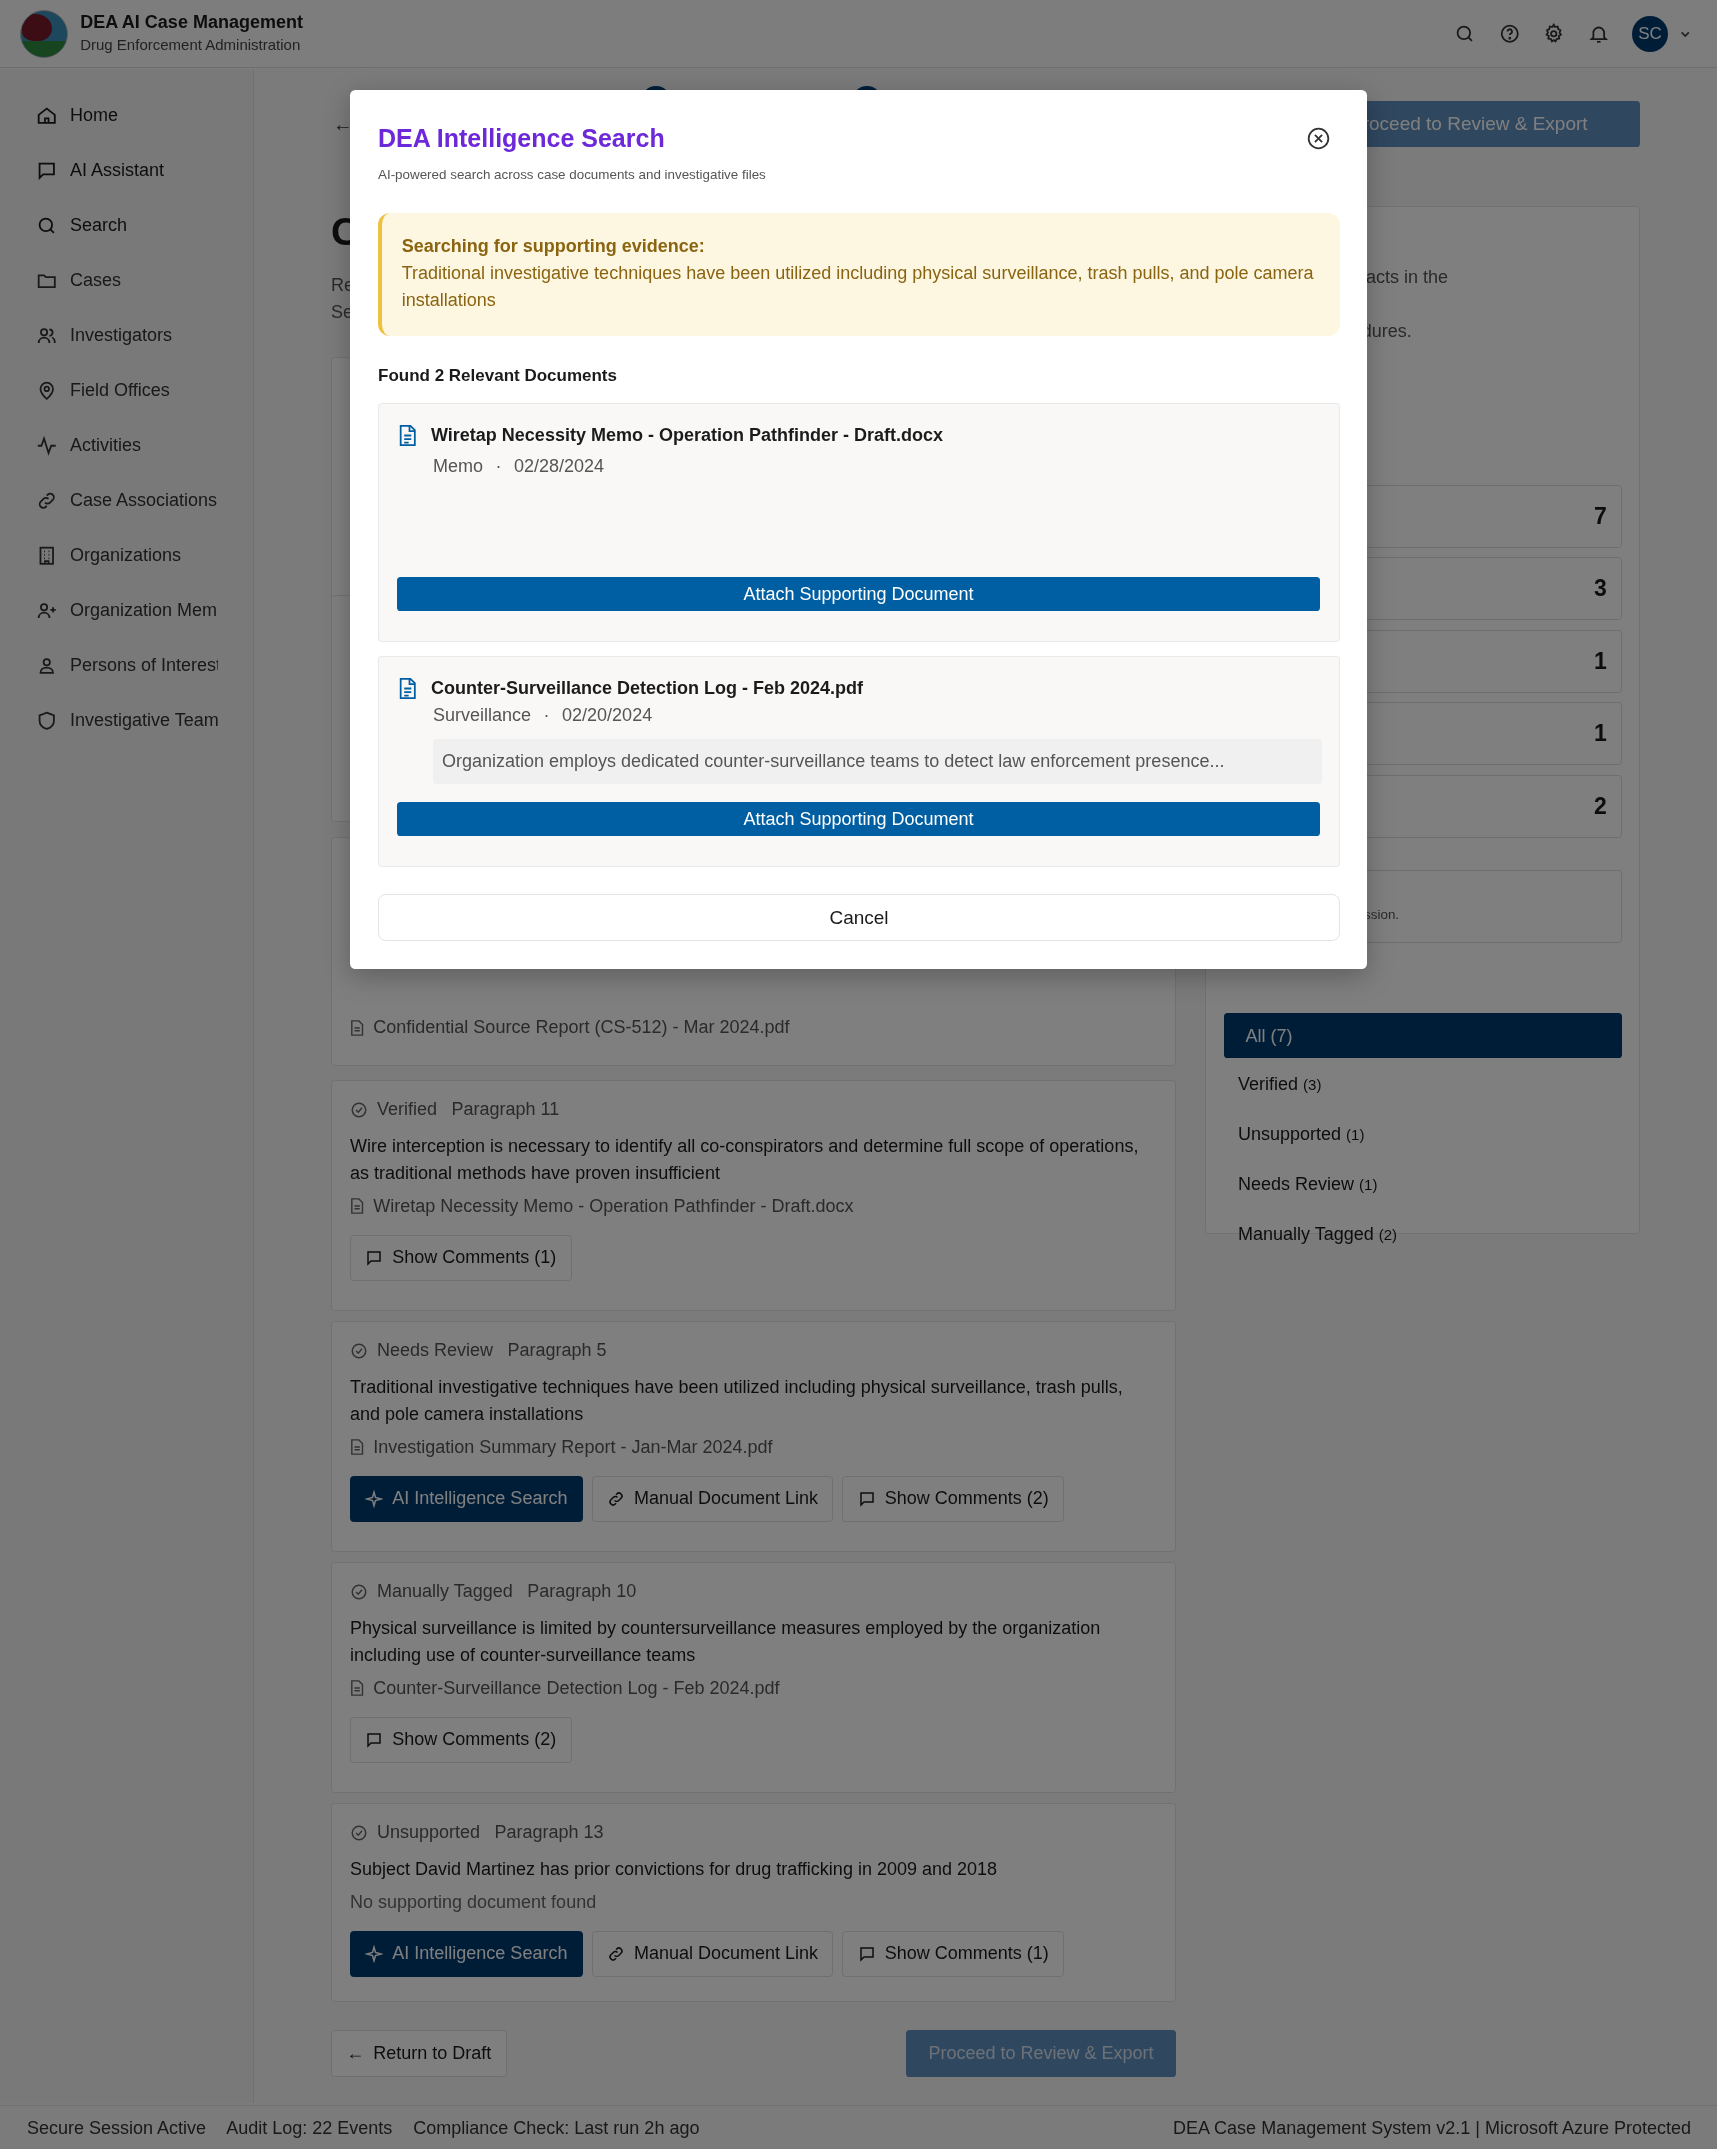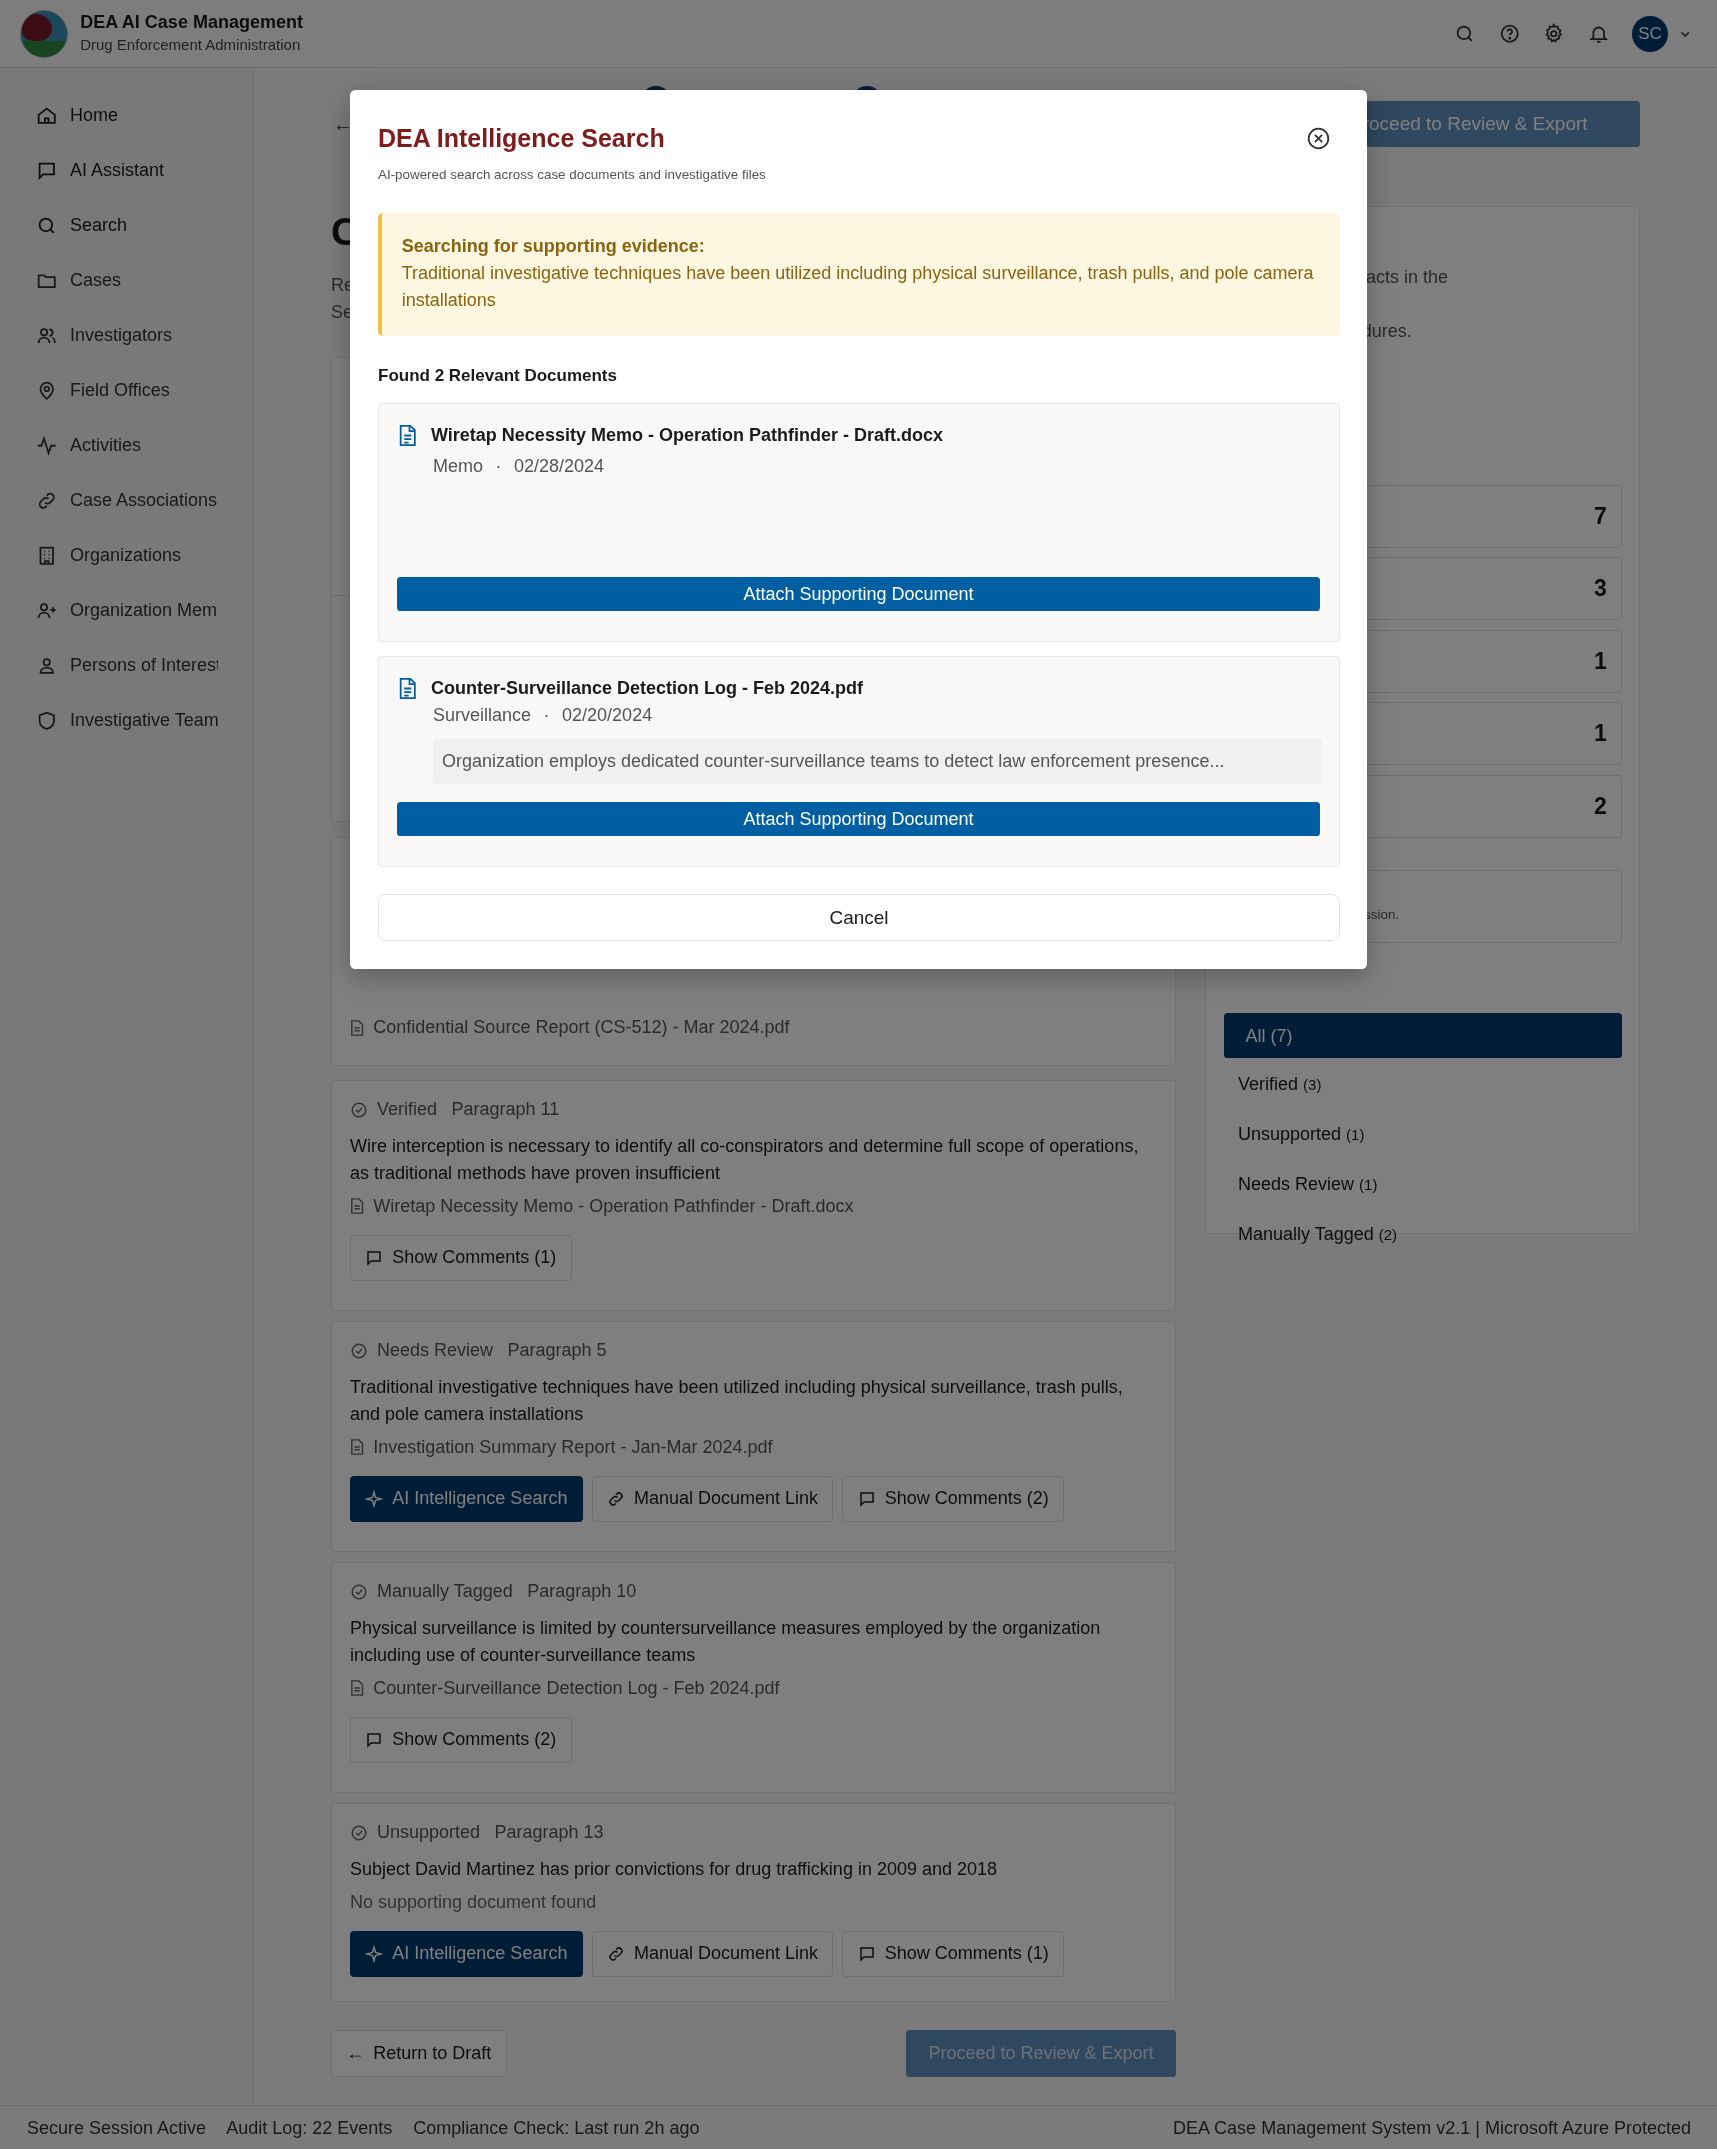--- a/index.html
+++ b/index.html
@@ -64,24 +64,24 @@
   .bottom-actions .proceed { position: absolute; right: 0; top: 0; width: 270px; height: 47px; background: #5f8fbf; color: #d7e3ef; border-radius: 3.6px; font-size: 18px; display: flex; align-items: center; justify-content: center; }
 
   .footer { position: absolute; left: 0; top: 2105px; width: 1718px; height: 45px; background: #f6f6f6; border-top: 1.8px solid #e0e0e0; display: flex; align-items: center; justify-content: space-between; padding: 0 27px; font-size: 18px; color: #333; }
   .footer .left span { margin-right: 16px; }
 
   
   .overlay { position: absolute; left: 0; top: 0; width: 1718px; height: 2149px; background: rgba(0,0,0,0.5); }
 
   
   .modal { position: absolute; left: 350px; top: 90px; width: 1017px; height: 879px; background: #fff; border-radius: 5.4px; box-shadow: 0 7.2px 27px rgba(0,0,0,0.25); padding: 0 28px; }
-  .modal-title { position: absolute; left: 28px; top: 34px; font-size: 25px; font-weight: 700; color: #7f1d1d; }
+  .modal-title { position: absolute; left: 28px; top: 34px; font-size: 25px; font-weight: 700; color: #6d28d9; }
   .modal-sub { position: absolute; left: 28px; top: 77px; font-size: 13.4px; color: #555; }
   .modal-close { position: absolute; right: 36px; top: 36px; width: 25px; height: 25px; color: #333; cursor: pointer; }
-  .alert { position: absolute; left: 28px; top: 123px; width: 962px; height: 123px; background: #fdf6e1; border-left: 4.5px solid #f0c040; border-radius: 5px; padding: 19.7px 21.5px 0 19.7px; }
+  .alert { position: absolute; left: 28px; top: 123px; width: 962px; height: 123px; background: #fdf6e1; border-left: 4.5px solid #f0c040; border-radius: 12px; padding: 19.7px 21.5px 0 19.7px; }
   .alert-title { font-size: 18px; font-weight: 700; color: #8a6410; line-height: 27px; }
   .alert-text { font-size: 18px; color: #8a6410; line-height: 27px; }
   .found { position: absolute; left: 28px; top: 276px; font-size: 17px; font-weight: 700; color: #1b1b1b; }
   .doc-card { position: absolute; left: 28px; width: 962px; background: #f9f8f7; border: 1.8px solid #e8e8e8; border-radius: 3.6px; }
   .doc-head { display: flex; align-items: center; gap: 12.5px; position: absolute; left: 18px; top: 19.7px; }
   .doc-head svg { width: 21.5px; height: 23px; color: #005ea2; }
   .doc-name { font-size: 18px; font-weight: 700; color: #1b1b1b; }
   .doc-meta { position: absolute; left: 54px; font-size: 18px; color: #555; }
   .doc-meta .dot { margin: 0 12.5px; }
   .doc-excerpt { position: absolute; left: 54px; width: 889px; background: #f0f0f0; border-radius: 3.6px; padding: 9px 9px; font-size: 18px; color: #555; line-height: 27px; }

